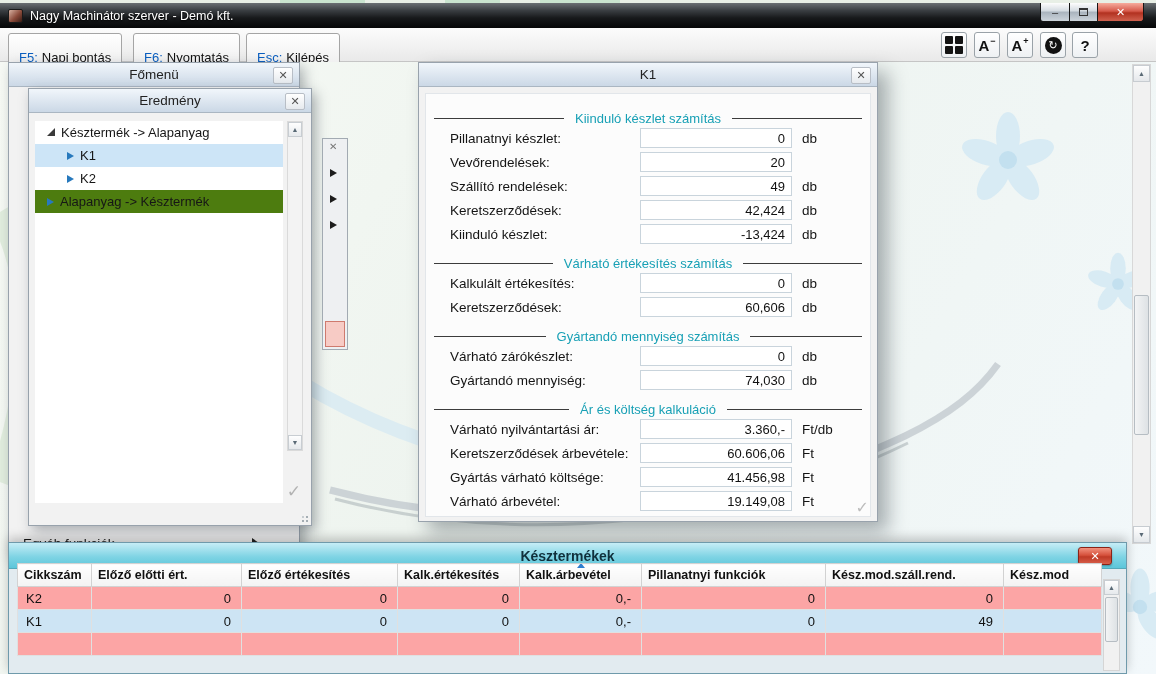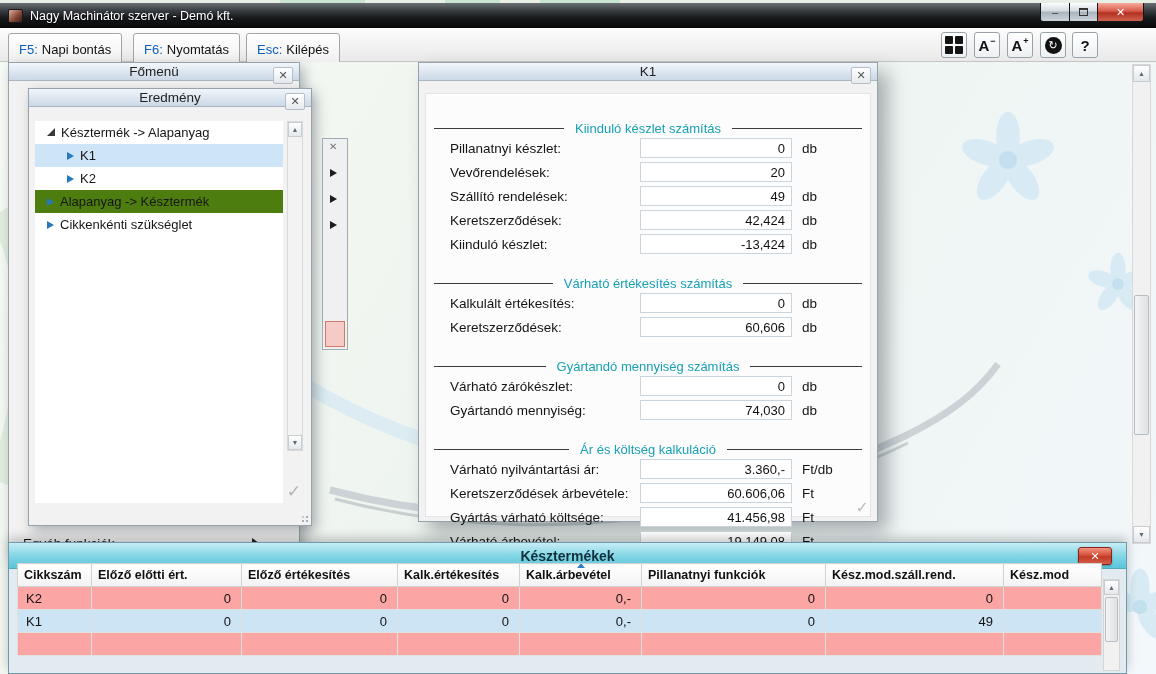--- a/index.html
+++ b/index.html
@@ -22,41 +22,41 @@
  background:linear-gradient(#fdfdfd,#d3dae0 45%,#a9b3bd 50%,#ccd4db);color:#333;font-size:11px;line-height:1;cursor:default}
 .win-btn.min{width:30px;border-radius:0 0 0 3px}
 .win-btn.max{width:28px;border-left:none}
 .max-box{width:9px;height:8px;border:1px solid #333;border-top:2px solid #333;display:block}
 .win-btn.close{width:46px;border-left:none;border-radius:0 0 3px 0;color:#fff;font-weight:bold;
  background:linear-gradient(#f6ac9d,#d65a4b 45%,#b23120 55%,#d0614f)}
 
 
 .toolbar{position:absolute;left:0;top:28px;width:100%;height:34px;
  background:linear-gradient(#fcfcfc,#e9e9e9);border-bottom:1px solid #c5c5c5}
-.tb-btn{position:absolute;top:5px;height:32px;padding:0 10px;display:flex;align-items:center;
+.tb-btn{position:absolute;top:5px;height:32px;padding:16px 10px;display:flex;
  background:linear-gradient(#ffffff,#efefef);border:1px solid #a5a5a5;border-radius:3px;font-size:13px;color:#111;cursor:default}
 .tb-btn .key{color:#0b5fc0;margin-right:4px}
 .icon-btn{position:absolute;top:4px;width:26px;height:26px;display:flex;align-items:center;justify-content:center;
  background:linear-gradient(#ffffff,#eef1f3);border:1px solid #9aa2a8;border-radius:3px;cursor:default}
 .icon-grid{display:grid;grid-template-columns:8px 8px;grid-template-rows:8px 8px;gap:2px}
 .icon-grid i{background:#141414;border-radius:1px}
 .ab{font-size:15px;font-weight:bold;color:#111;line-height:1}
 .icon-btn sup{font-size:9px;font-weight:bold;color:#111;margin-left:1px;margin-top:-8px}
 .circle-icon{width:17px;height:17px;border-radius:50%;background:#111;color:#fff;font-size:11px;
  display:flex;align-items:center;justify-content:center;line-height:1}
 .q{font-size:15px;font-weight:bold;color:#111}
 
 
 .main{position:absolute;left:0;top:62px;width:1156px;height:612px;
  background:linear-gradient(120deg,#f7faf5,#eef4ef 45%,#f2f8fb)}
 .decor{position:absolute;left:0;top:0}
 
 
 .panel{position:absolute;background:#f2f2f2;border:1px solid #98a2ac;box-shadow:4px 5px 12px rgba(40,50,60,.35)}
-.phead{height:18px;background:linear-gradient(#f1f6fb,#cbd8e6);border-bottom:1px solid #aab6c2;position:relative;
+.phead{height:24px;background:linear-gradient(#f1f6fb,#cbd8e6);border-bottom:1px solid #aab6c2;position:relative;
  display:flex;align-items:center;justify-content:center;font-size:13.5px;color:#222}
 .pclose{position:absolute;right:6px;top:4px;width:20px;height:17px;display:flex;align-items:center;justify-content:center;
  font-size:11px;color:#555;border:1px solid #b8bec6;border-radius:2px;background:linear-gradient(#fff,#e6eaee);cursor:default}
 
 
 .fomenu{left:8px;top:0;width:292px;height:494px}
 .menu-row{position:absolute;left:6px;top:468px;width:252px;height:24px;display:flex;align-items:center;
  font-size:13.5px;color:#1a1a1a;padding:0 8px}
 .menu-row .sub-arrow{margin-left:auto;width:0;height:0;border-top:5px solid transparent;border-bottom:5px solid transparent;border-left:7px solid #222}
 
@@ -80,21 +80,21 @@
 
 
 .sliver{left:322px;top:76px;width:26px;height:212px;background:#eef0f2;border:1px solid #a2aab2;box-shadow:none}
 .sliver .sx{position:absolute;left:6px;top:2px;font-size:10px;color:#777}
 .sliver .tri-col{position:absolute;left:7px;margin:0;border-left-color:#1c1c1c}
 .pinkbox{position:absolute;left:2px;top:182px;width:20px;height:26px;background:#f7cbc5;border:1px solid #cf7a6e}
 
 
 .k1d{left:418px;top:0;width:460px;height:460px;box-shadow:10px 10px 18px rgba(30,40,50,.35)}
 .k1d .content{position:absolute;left:6px;right:6px;top:30px;bottom:4px;background:#fcfcfc;border:1px solid #e2e6ea;padding:8px 8px 0 8px}
-.sec{display:flex;align-items:center;gap:11px;height:18px;margin-top:17px}
+.sec{display:flex;align-items:center;gap:11px;height:18px;margin-top:7px}
 .sec .ln{flex:1;height:1px;background:#3c3c3c}
 .sec .txt{color:#18a0b5;font-size:13px;white-space:nowrap}
 .frow{position:relative;height:24px}
 .frow .lbl{position:absolute;left:16px;top:4px;font-size:13.5px;color:#141414;white-space:nowrap}
 .frow .fld{position:absolute;left:206px;top:1px;width:152px;height:20px;border:1px solid #c9d4dc;background:#fff;
  font-family:"Liberation Sans","DejaVu Sans",sans-serif;font-size:13px;text-align:right;padding:0 6px;color:#111}
 .frow .unit{position:absolute;left:368px;top:4px;font-size:13.5px;color:#141414}
 .k1check{position:absolute;right:8px;bottom:4px;color:#bcbcbc;font-size:16px}
 
 
@@ -255,24 +255,20 @@
           <span>K1</span>
         </div>
         <div class="trow child">
           <span class="tri-col"></span>
           <span>K2</span>
         </div>
         <div class="trow alt">
           <span class="tri-col"></span>
           <span>Alapanyag -&gt; Késztermék</span>
         </div>
-        <div class="trow">
-          <span class="tri-col"></span>
-          <span>Cikkenkénti szükséglet</span>
-        </div>
       </div>
       <div class="mini-scroll">
         <div class="ms-btn ms-up">▲</div>
         <div class="ms-btn ms-down">▼</div>
       </div>
       <div class="pcheck">✓</div>
       <div class="grip"></div>
     </div>
 
     <div class="panel sliver">

